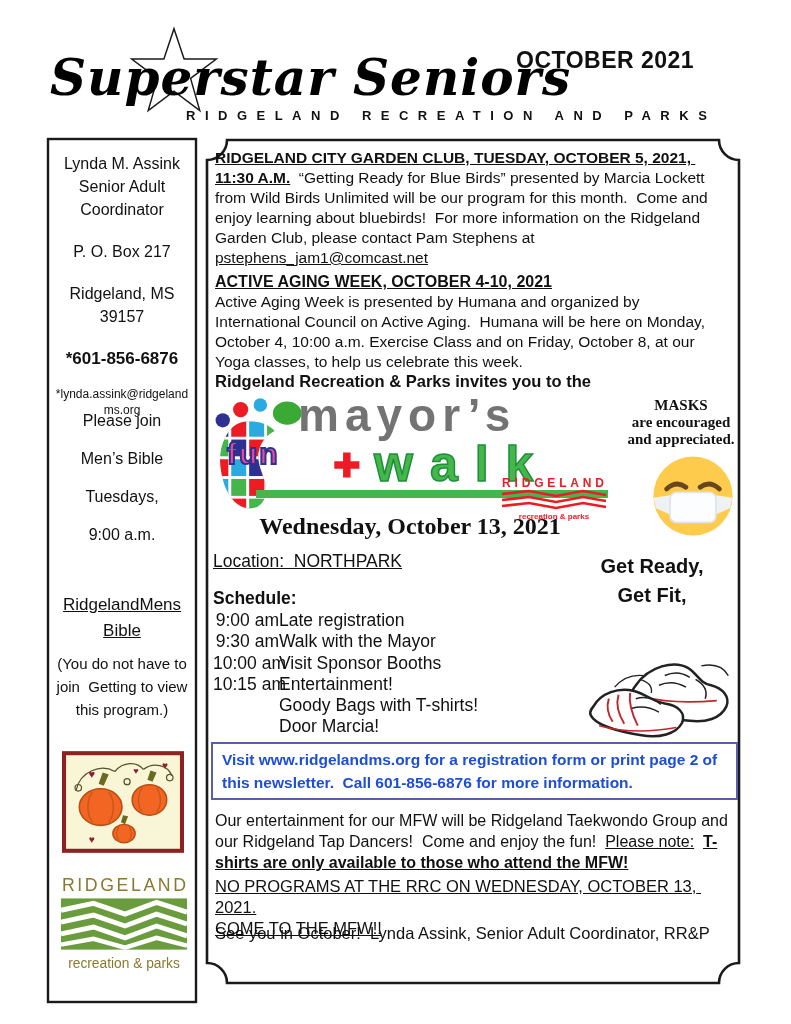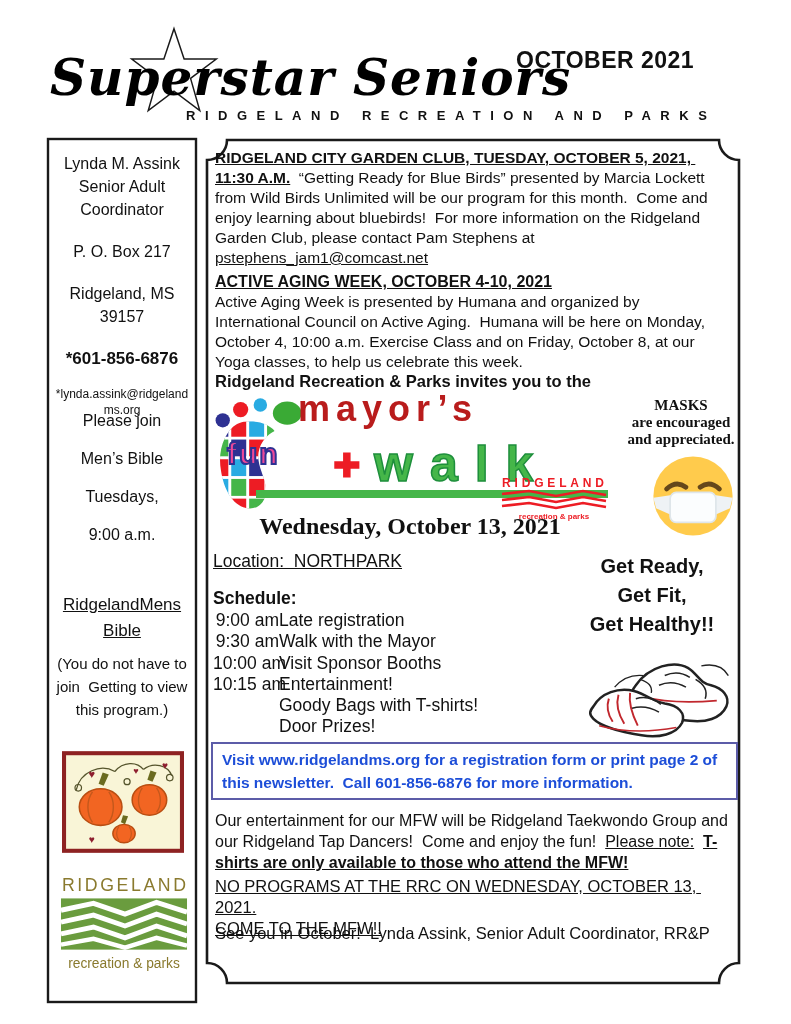--- a/index.html
+++ b/index.html
@@ -42,21 +42,21 @@
   .para { white-space:pre-wrap; }
   .garden { left:215px; top:148px; width:502px; font-size:15.5px; line-height:20px; }
   .hd { font-weight:bold; text-decoration:underline; }
   .u { text-decoration:underline; }
   .aging { left:215px; top:272px; width:514px; font-size:15.5px; line-height:20px; }
   .aging .hd { display:block; font-size:16px; }
   .invite { left:215px; top:372px; font-size:16.5px; font-weight:bold; }
 
   
   .footprint { left:212px; top:394px; width:94px; height:126px; }
-  .w-mayors { left:298px; top:388px; font-size:36px; font-weight:bold; letter-spacing:6px; color:#b91c1c; }
+  .w-mayors { left:298px; top:388px; font-size:46px; font-weight:bold; letter-spacing:6px; color:#737373; }
   .w-fun  { left:227px; top:437px; font-size:30px; font-weight:bold; color:#ec4899; -webkit-text-stroke:2px #2e3192; letter-spacing:2px; }
   .w-plus { left:333px; top:446px; font-size:33px; font-weight:bold; color:#ed1c24; }
   .w-walk { left:374px; top:435px; font-size:50px; font-weight:bold; color:#45b649; -webkit-text-stroke:1.5px #1e8f3c; letter-spacing:17px; }
   .greenbar { left:256px; top:490px; width:352px; height:8px; background:#45b649; }
   .redbadge { left:499px; top:476px; width:110px; height:46px; }
   .masks { left:616px; top:397px; width:130px; text-align:center;
     font-family:"Liberation Serif", serif; font-weight:bold; font-size:15px; line-height:17px; }
   .mask-emoji { left:649px; top:452px; width:88px; height:88px; }
   .wednesday { left:230px; top:513px; width:360px; text-align:center;
     font-family:"Liberation Serif", serif; font-weight:bold; font-size:24px; }
@@ -232,28 +232,27 @@
     <div class="sched-row">
         <span class="sched-time">10:15 am</span>
         <span>Entertainment!</span>
       </div>
     <div class="sched-row">
         <span class="sched-time"></span>
         <span>Goody Bags with T-shirts!</span>
       </div>
     <div class="sched-row">
         <span class="sched-time"></span>
-        <span>Door Prizes!</span>
+        <span>Door Marcia!</span>
       </div>
   </div>
 
   <div class="abs getready">
     <div>Get Ready,</div>
     <div>Get Fit,</div>
-    <div>Get Healthy!!</div>
   </div>
 
   <svg class="abs shoes" viewBox="0 0 170 110">
     <path d="M62,50 C76,30 102,24 116,32 C126,38 128,48 140,50 C152,53 160,62 156,72 C150,85 134,89 118,87 C98,85 78,80 66,71 C56,64 55,59 62,50 Z" fill="#fff" stroke="#222" stroke-width="2.6"></path>
     <path d="M92,40 Q106,34 118,42 M86,50 Q100,44 114,52 M124,44 Q138,52 134,64" fill="none" stroke="#222" stroke-width="1.6"></path>
     <path d="M70,62 Q100,70 146,66" fill="none" stroke="#c1272d" stroke-width="1.8"></path>
     <path d="M130,30 Q150,26 158,40" fill="none" stroke="#222" stroke-width="1.4"></path>
     <path d="M18,72 C26,58 44,52 60,56 C74,60 80,67 92,69 C106,71 114,79 110,89 C104,101 86,105 68,102 C48,99 26,93 18,85 C13,80 14,77 18,72 Z" fill="#fff" stroke="#222" stroke-width="2.6"></path>
     <path d="M34,64 Q30,76 38,88 M44,60 Q40,74 50,90 M56,58 Q54,72 64,92" fill="none" stroke="#c1272d" stroke-width="2"></path>
     <path d="M62,64 Q76,60 88,70 M58,74 Q72,70 86,78" fill="none" stroke="#222" stroke-width="1.6"></path>

